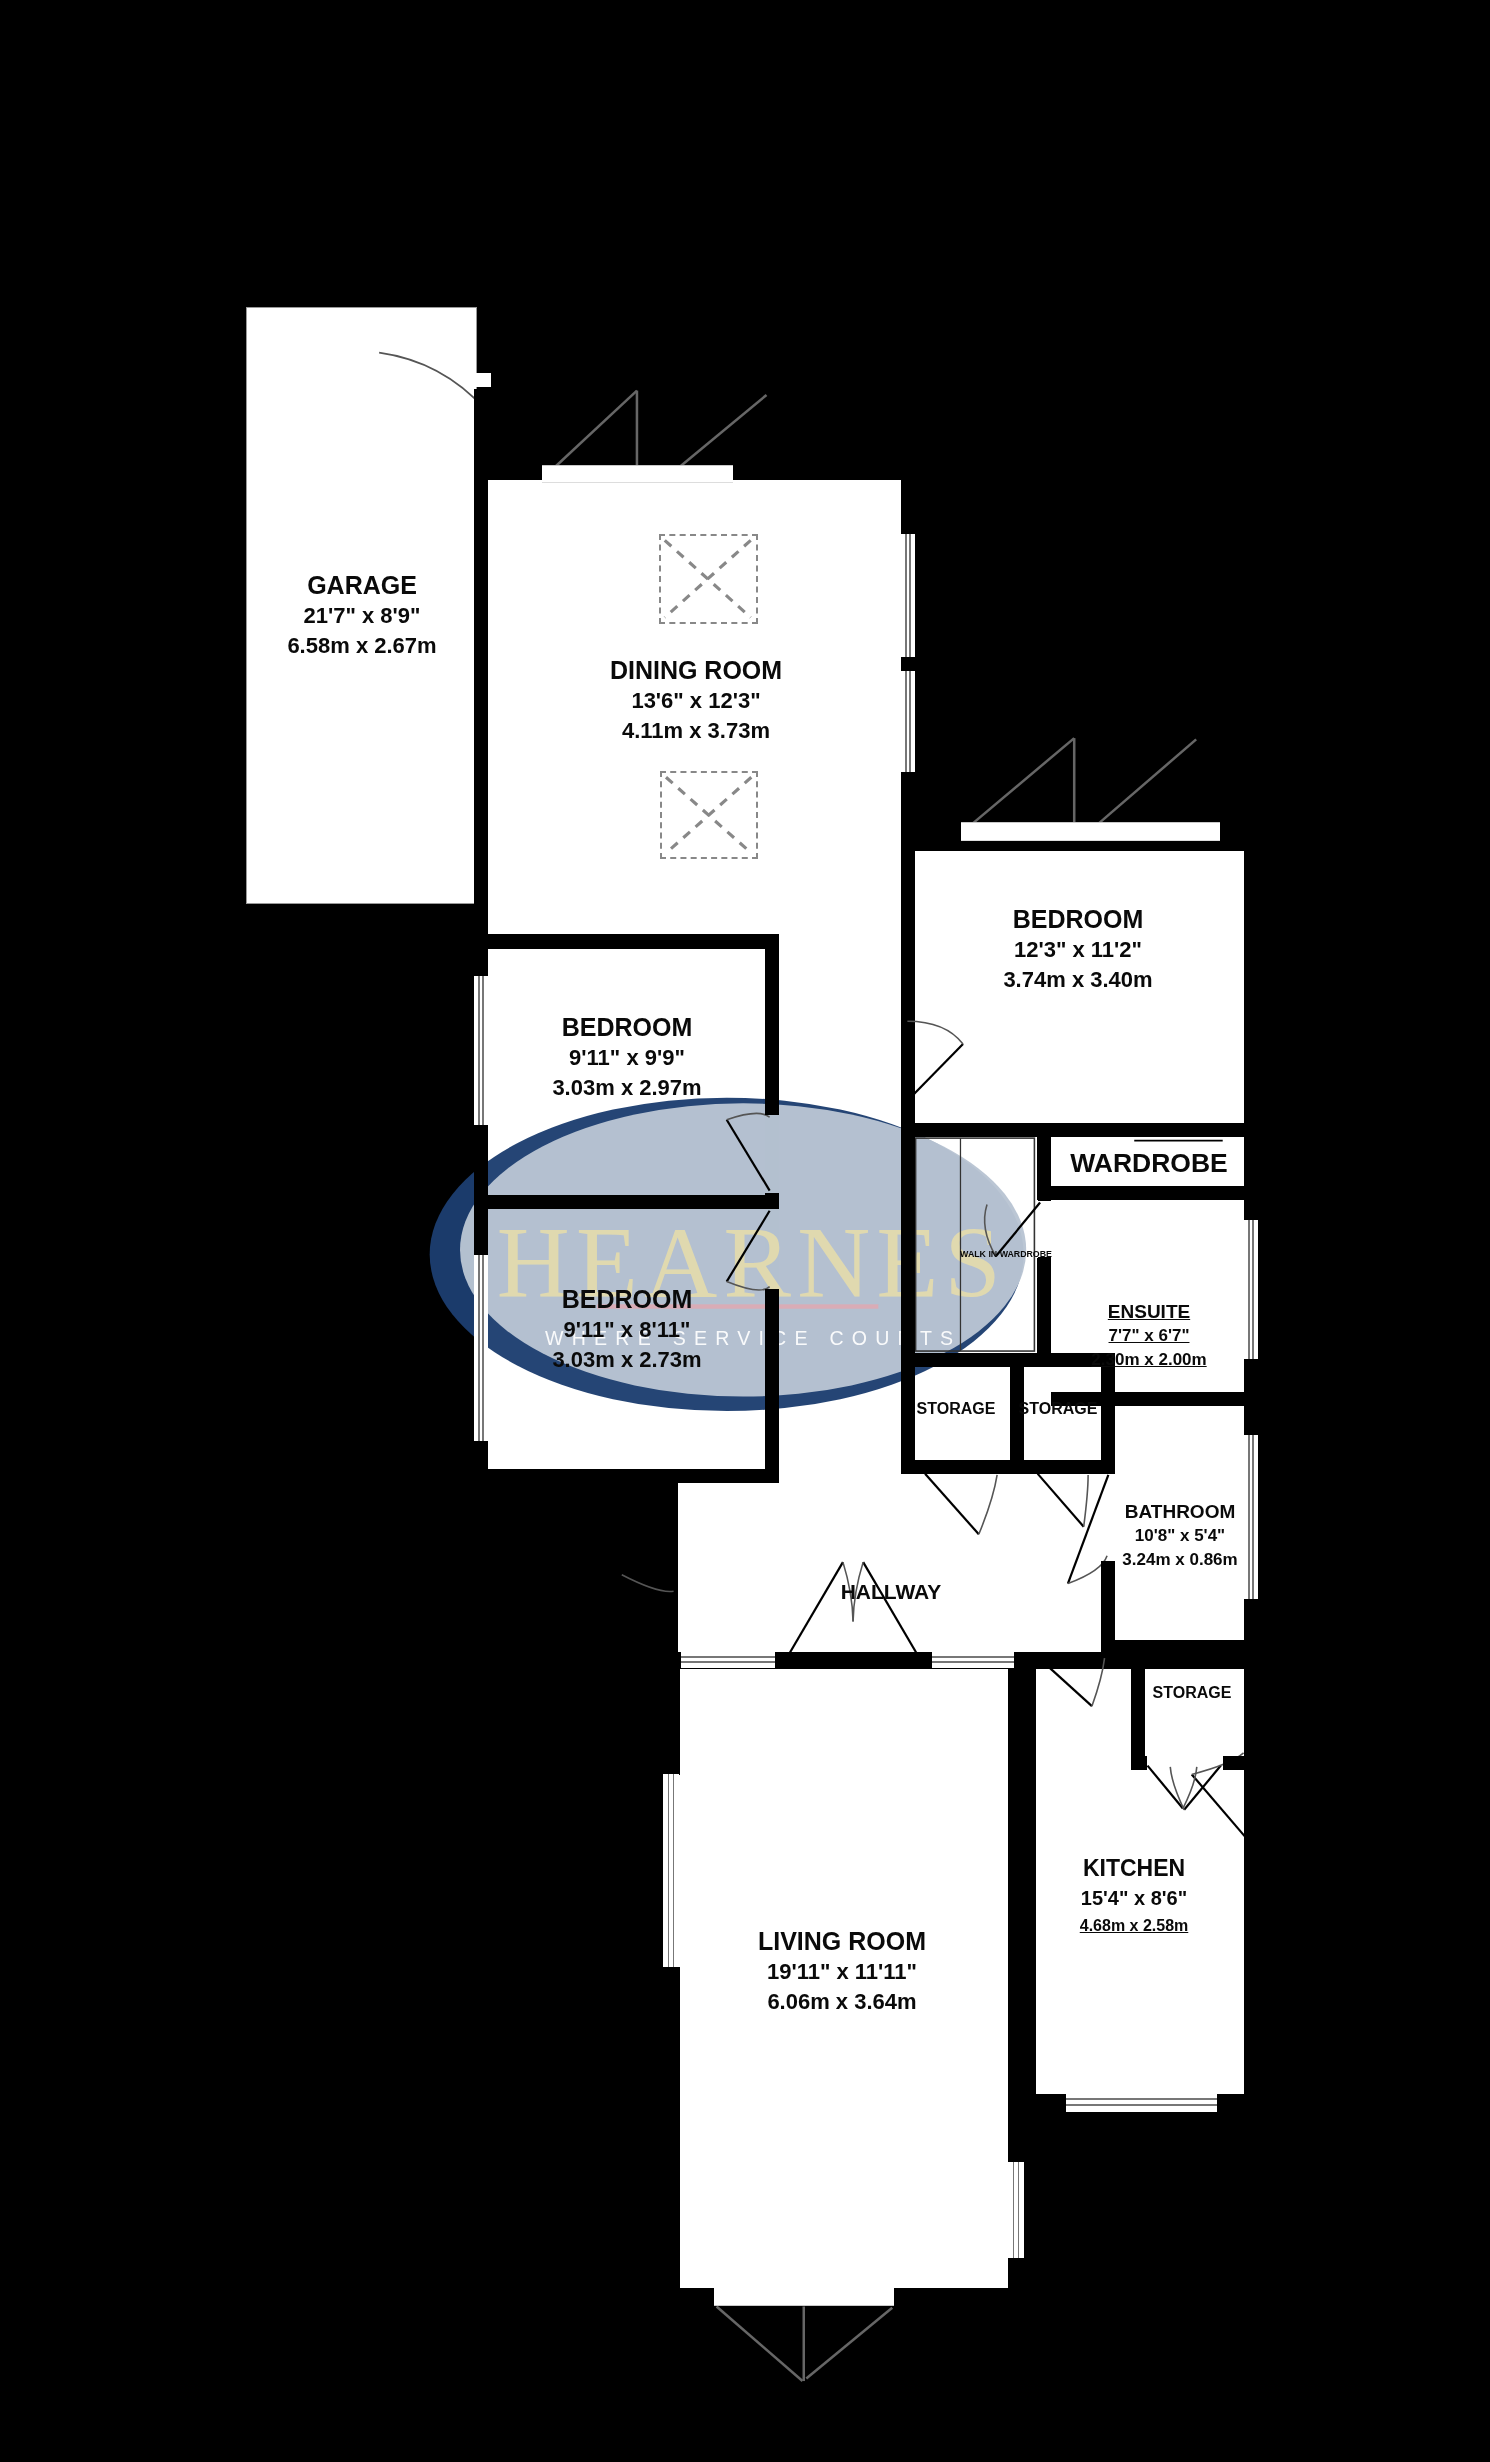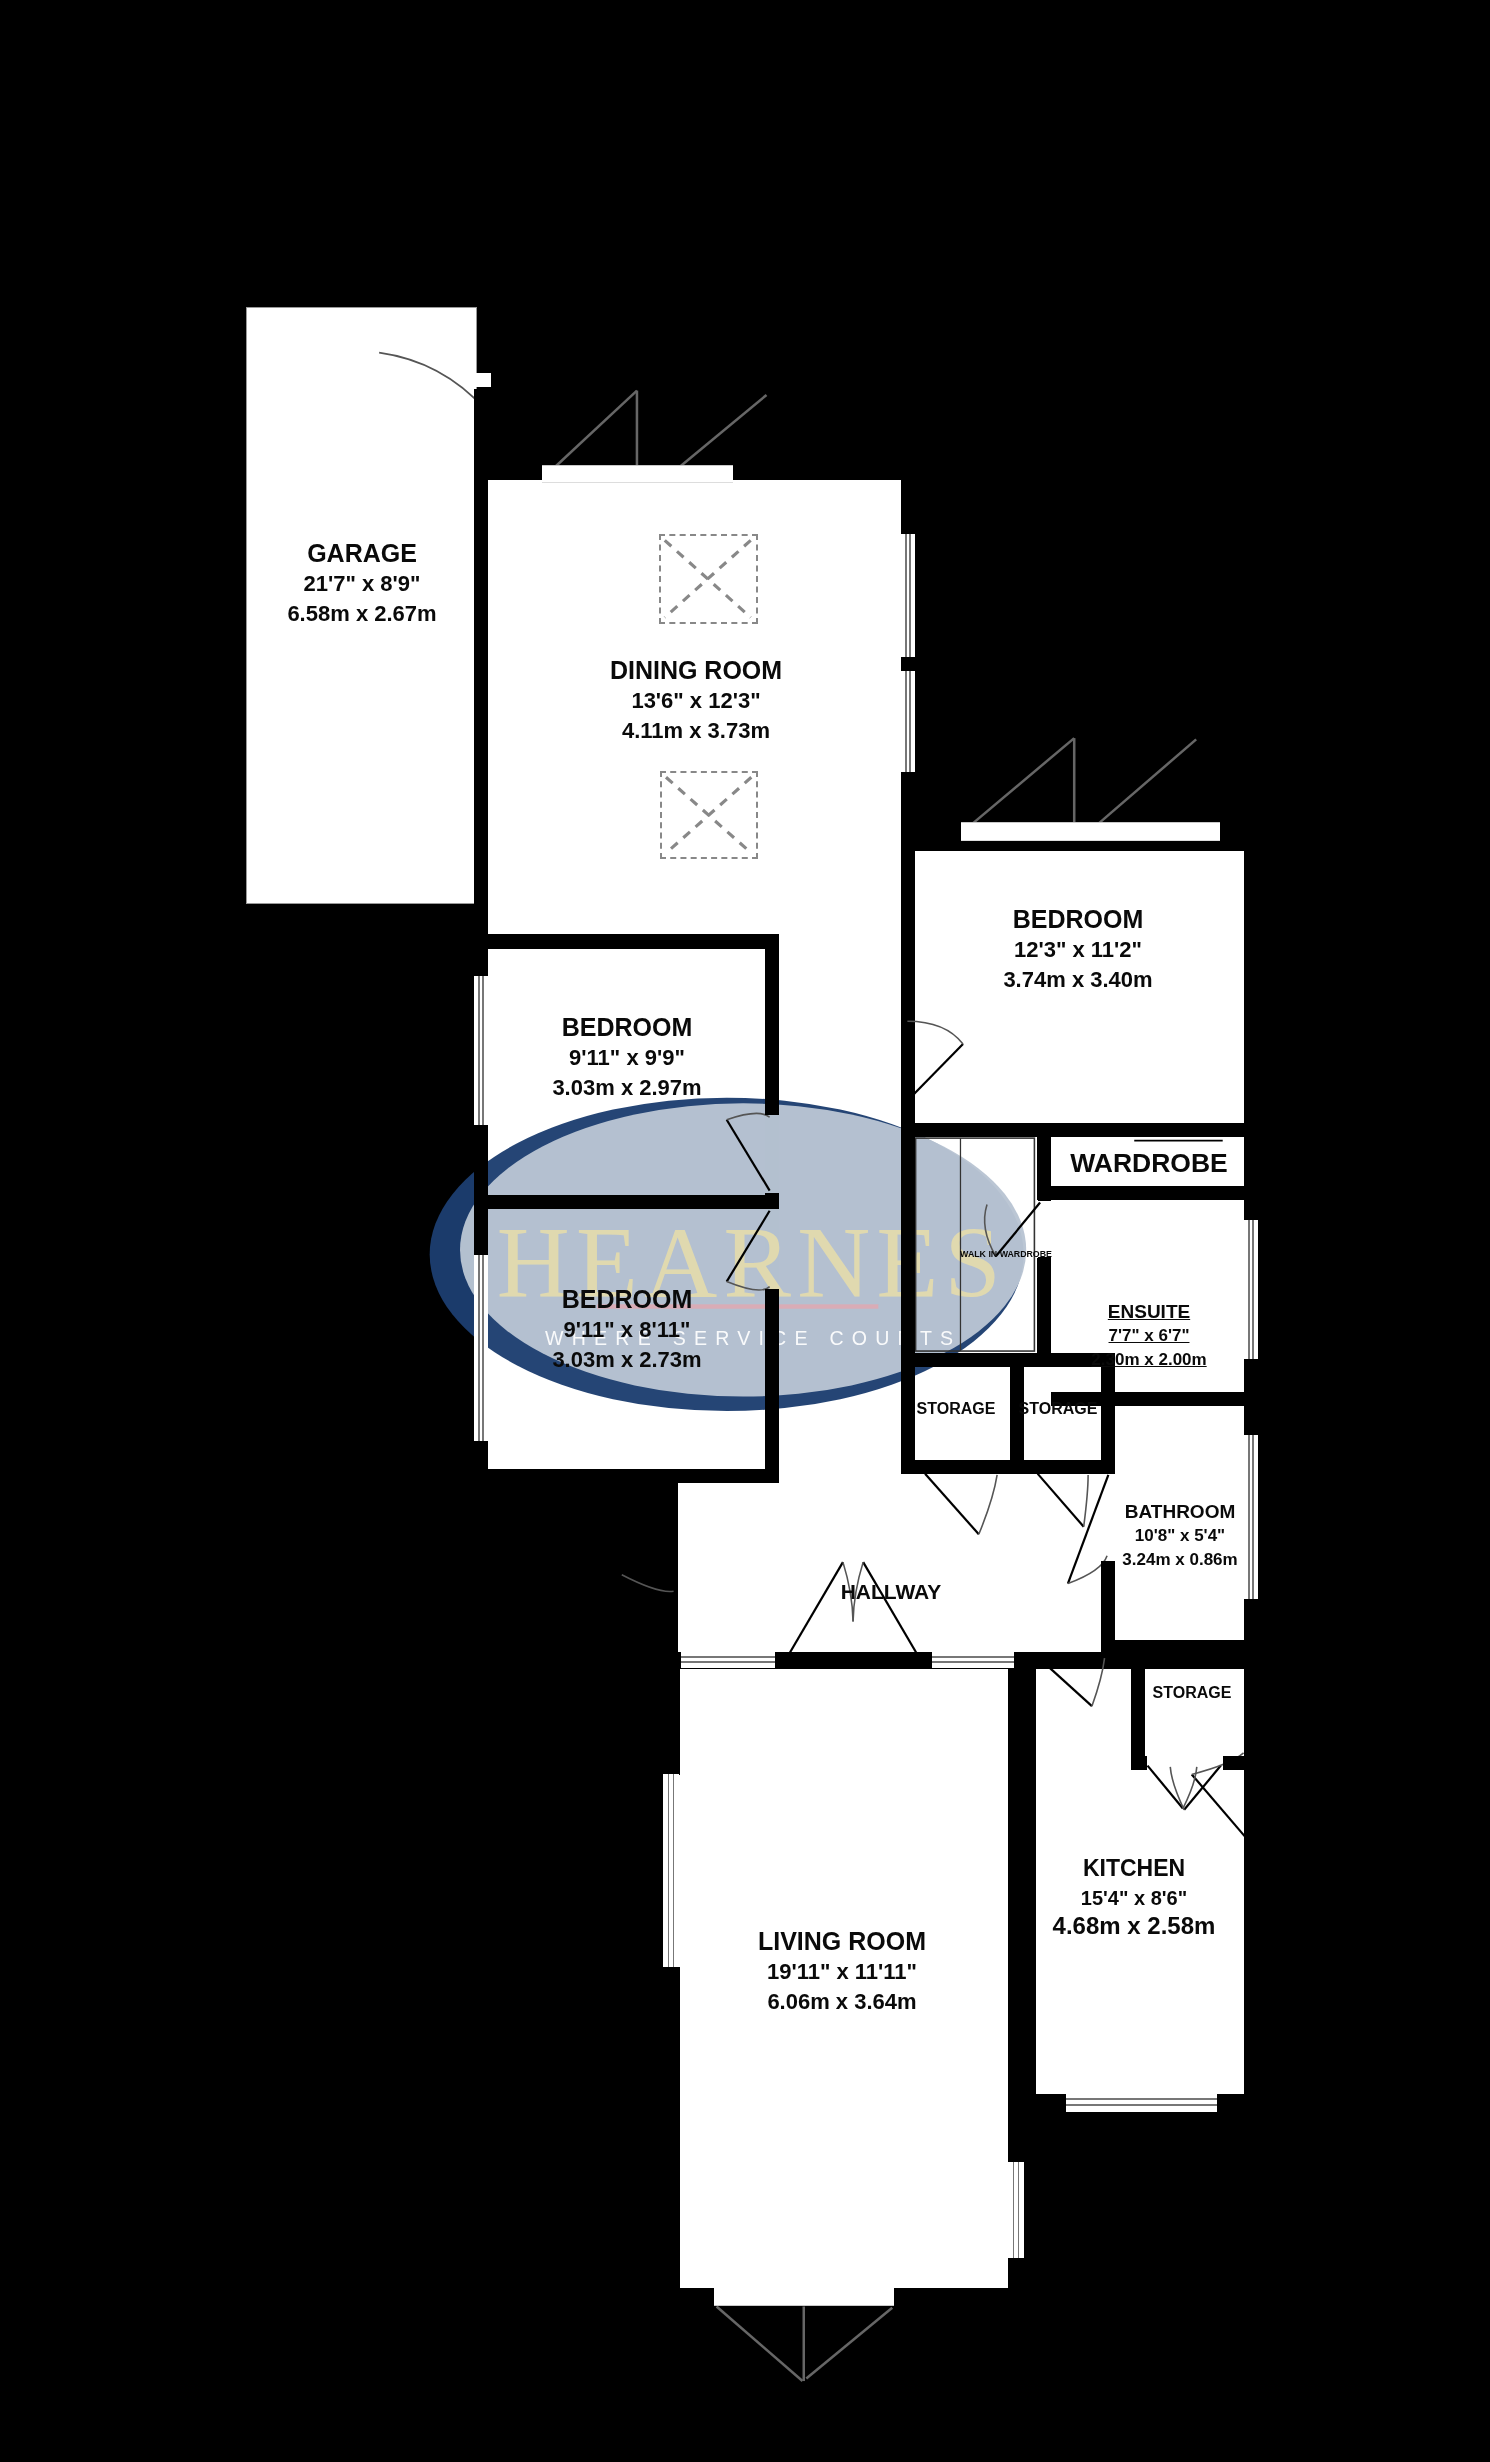--- a/index.html
+++ b/index.html
@@ -196,21 +196,21 @@
   <div class="win-v" style="left:1244px;top:1435px;width:14px;height:164px;"></div>
   <div class="win-v" style="left:663px;top:1774px;width:16.4px;height:193px;"></div>
   <div class="win-v" style="left:1008px;top:2162px;width:16.4px;height:96px;"></div>
   <div class="win-h" style="left:1066px;top:2092px;width:151px;height:20px;"></div>
   <div class="win-h" style="left:681px;top:1651px;width:94px;height:17px;"></div>
   <div class="win-h" style="left:932px;top:1651px;width:82px;height:17px;"></div>
   <div class="bar" style="left:542px;top:465px;width:191px;height:18.3px;"></div>
   <div class="bar" style="left:961px;top:822px;width:259px;height:19px;"></div>
   <div class="bar" style="left:714px;top:2286px;width:180px;height:19.6px;border-top:none;border-bottom:1.9px solid #c9c9c9;"></div>
 
-  <div class="lbl lbl-lg" style="left:362px;top:537px;">
+  <div class="lbl lbl-lg" style="left:362px;top:569px;">
     <div class="l1">GARAGE</div>
     <div class="l2">21'7"  x 8'9"</div>
     <div class="l2">6.58m  x 2.67m</div>
   </div>
   <div class="lbl lbl-lg" style="left:696px;top:654px;text-align:center;">
     <div class="l1">DINING ROOM</div>
     <div class="l2">13'6"  x 12'3"</div>
     <div class="l2">4.11m  x 3.73m</div>
   </div>
   <div class="lbl lbl-lg" style="left:1078px;top:903px;">
@@ -234,21 +234,21 @@
     <div class="l2">2.30m  x 2.00m</div>
   </div>
   <div class="lbl lbl-md" style="left:1180px;top:1499px;">
     <div class="l1">BATHROOM</div>
     <div class="l2">10'8"  x 5'4"</div>
     <div class="l2">3.24m  x 0.86m</div>
   </div>
   <div class="lbl lbl-lg" style="left:1134px;top:1852px;">
     <div class="l1" style="font-size:23px;">KITCHEN</div>
     <div class="l2" style="font-size:20px;line-height:28px;">15'4"  x 8'6"</div>
-    <div class="l2" style="font-size:24px;line-height:28px;">4.68m  x 2.58m</div>
+    <div class="l2" style="font-size:16px;line-height:28px;text-decoration:underline;">4.68m  x 2.58m</div>
   </div>
   <div class="lbl lbl-lg" style="left:842px;top:1925px;">
     <div class="l1">LIVING ROOM</div>
     <div class="l2">19'11"  x 11'11"</div>
     <div class="l2">6.06m  x 3.64m</div>
   </div>
   <div class="lbl" style="left:891px;top:1580px;font-size:21px;">HALLWAY</div>
   <div class="lbl" style="left:1149px;top:1148px;font-size:26.5px;">WARDROBE</div>
   <div class="lbl lbl-sm" style="left:956px;top:1397px;">STORAGE</div>
   <div class="lbl lbl-sm" style="left:1058px;top:1397px;">STORAGE</div>

